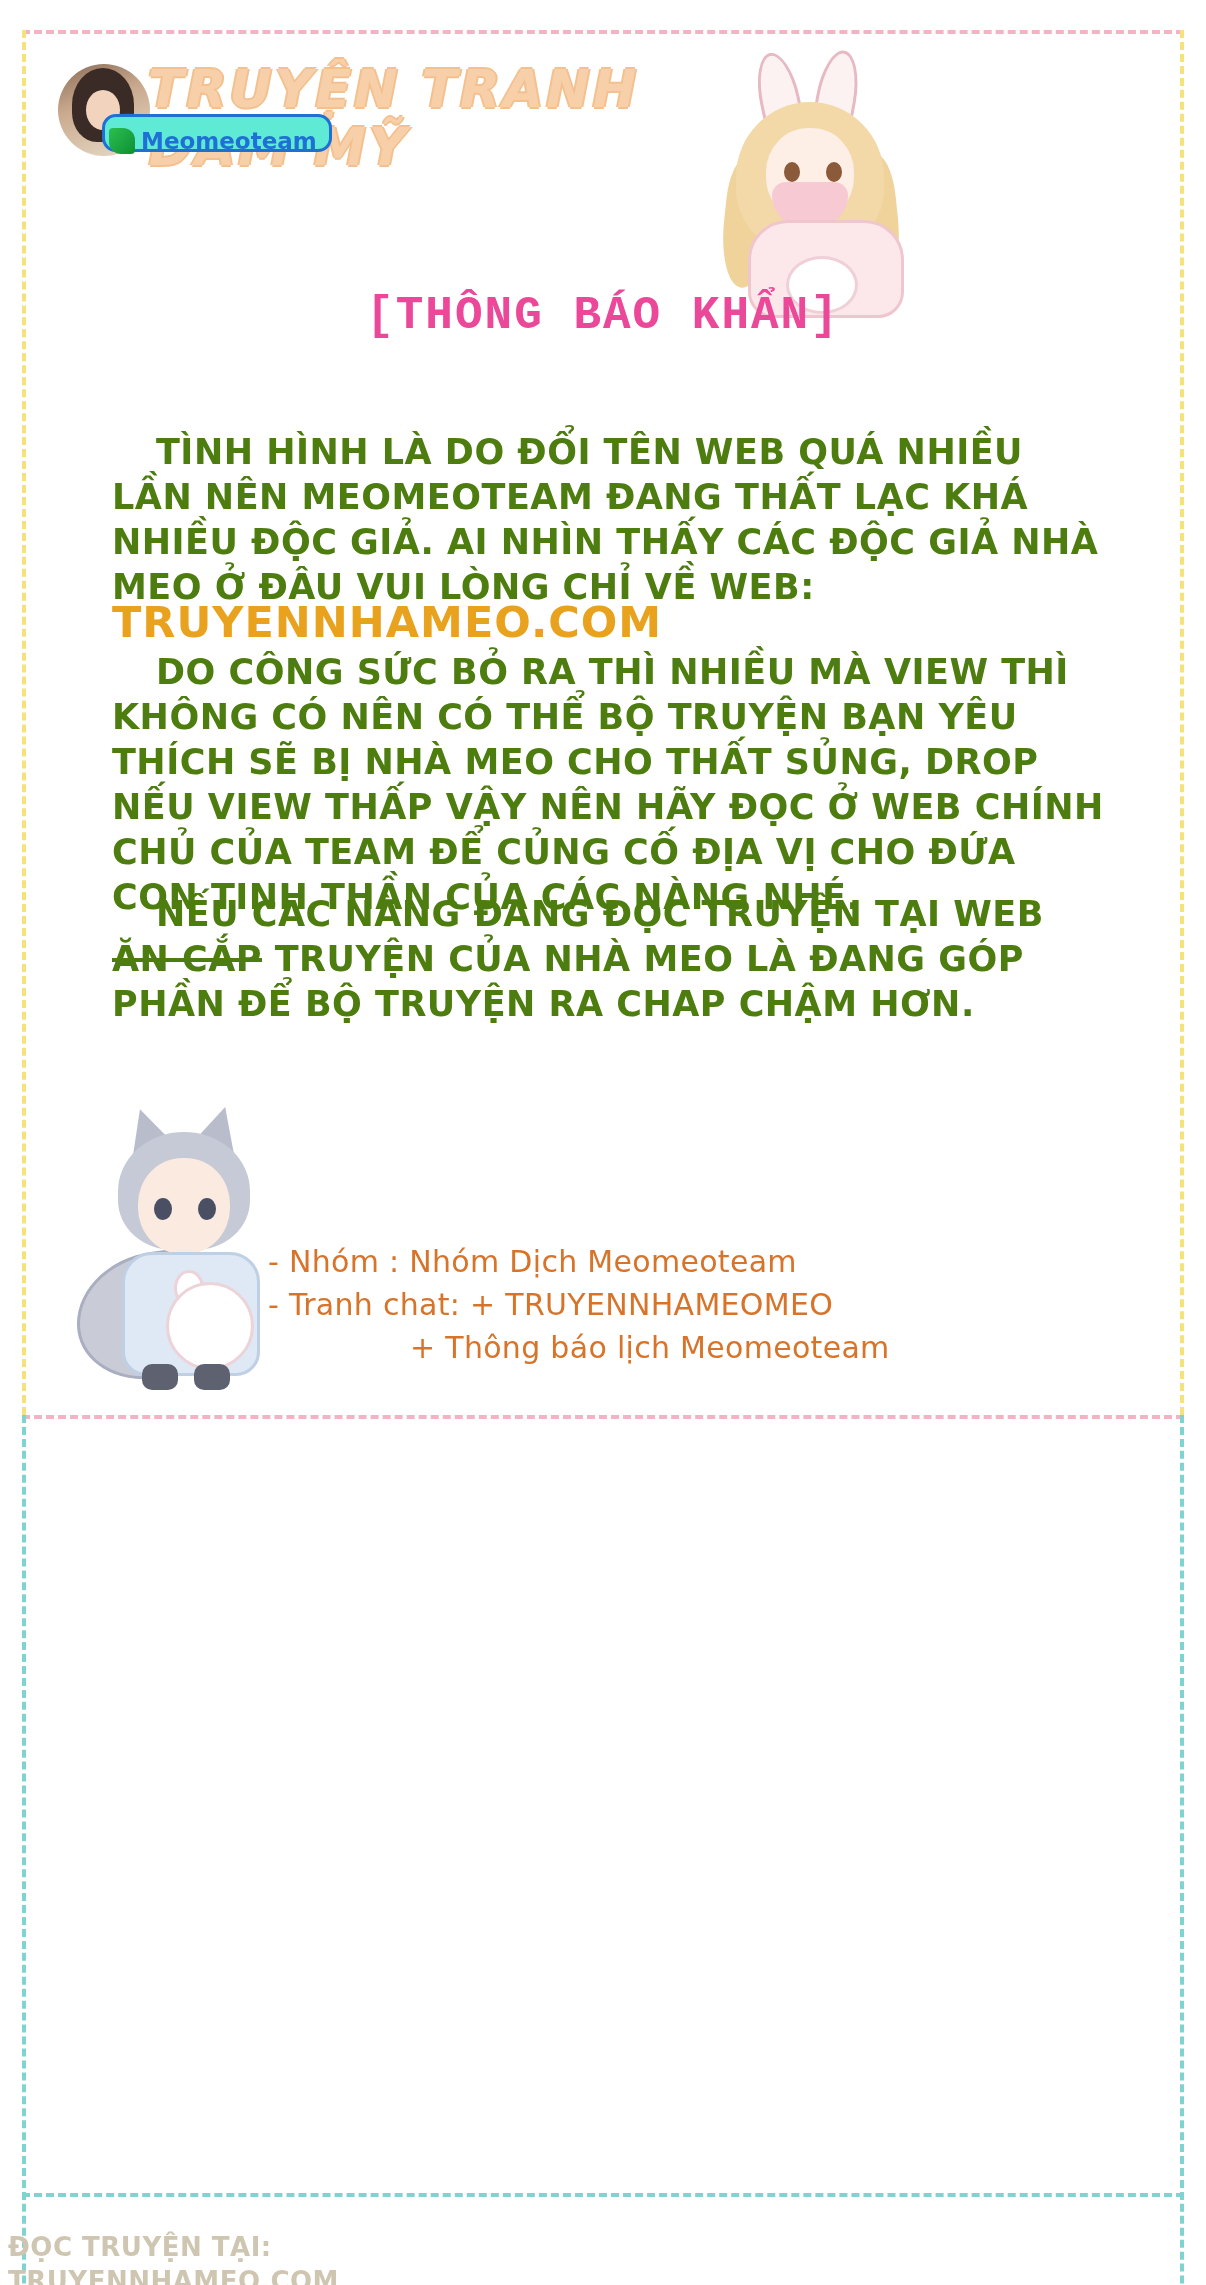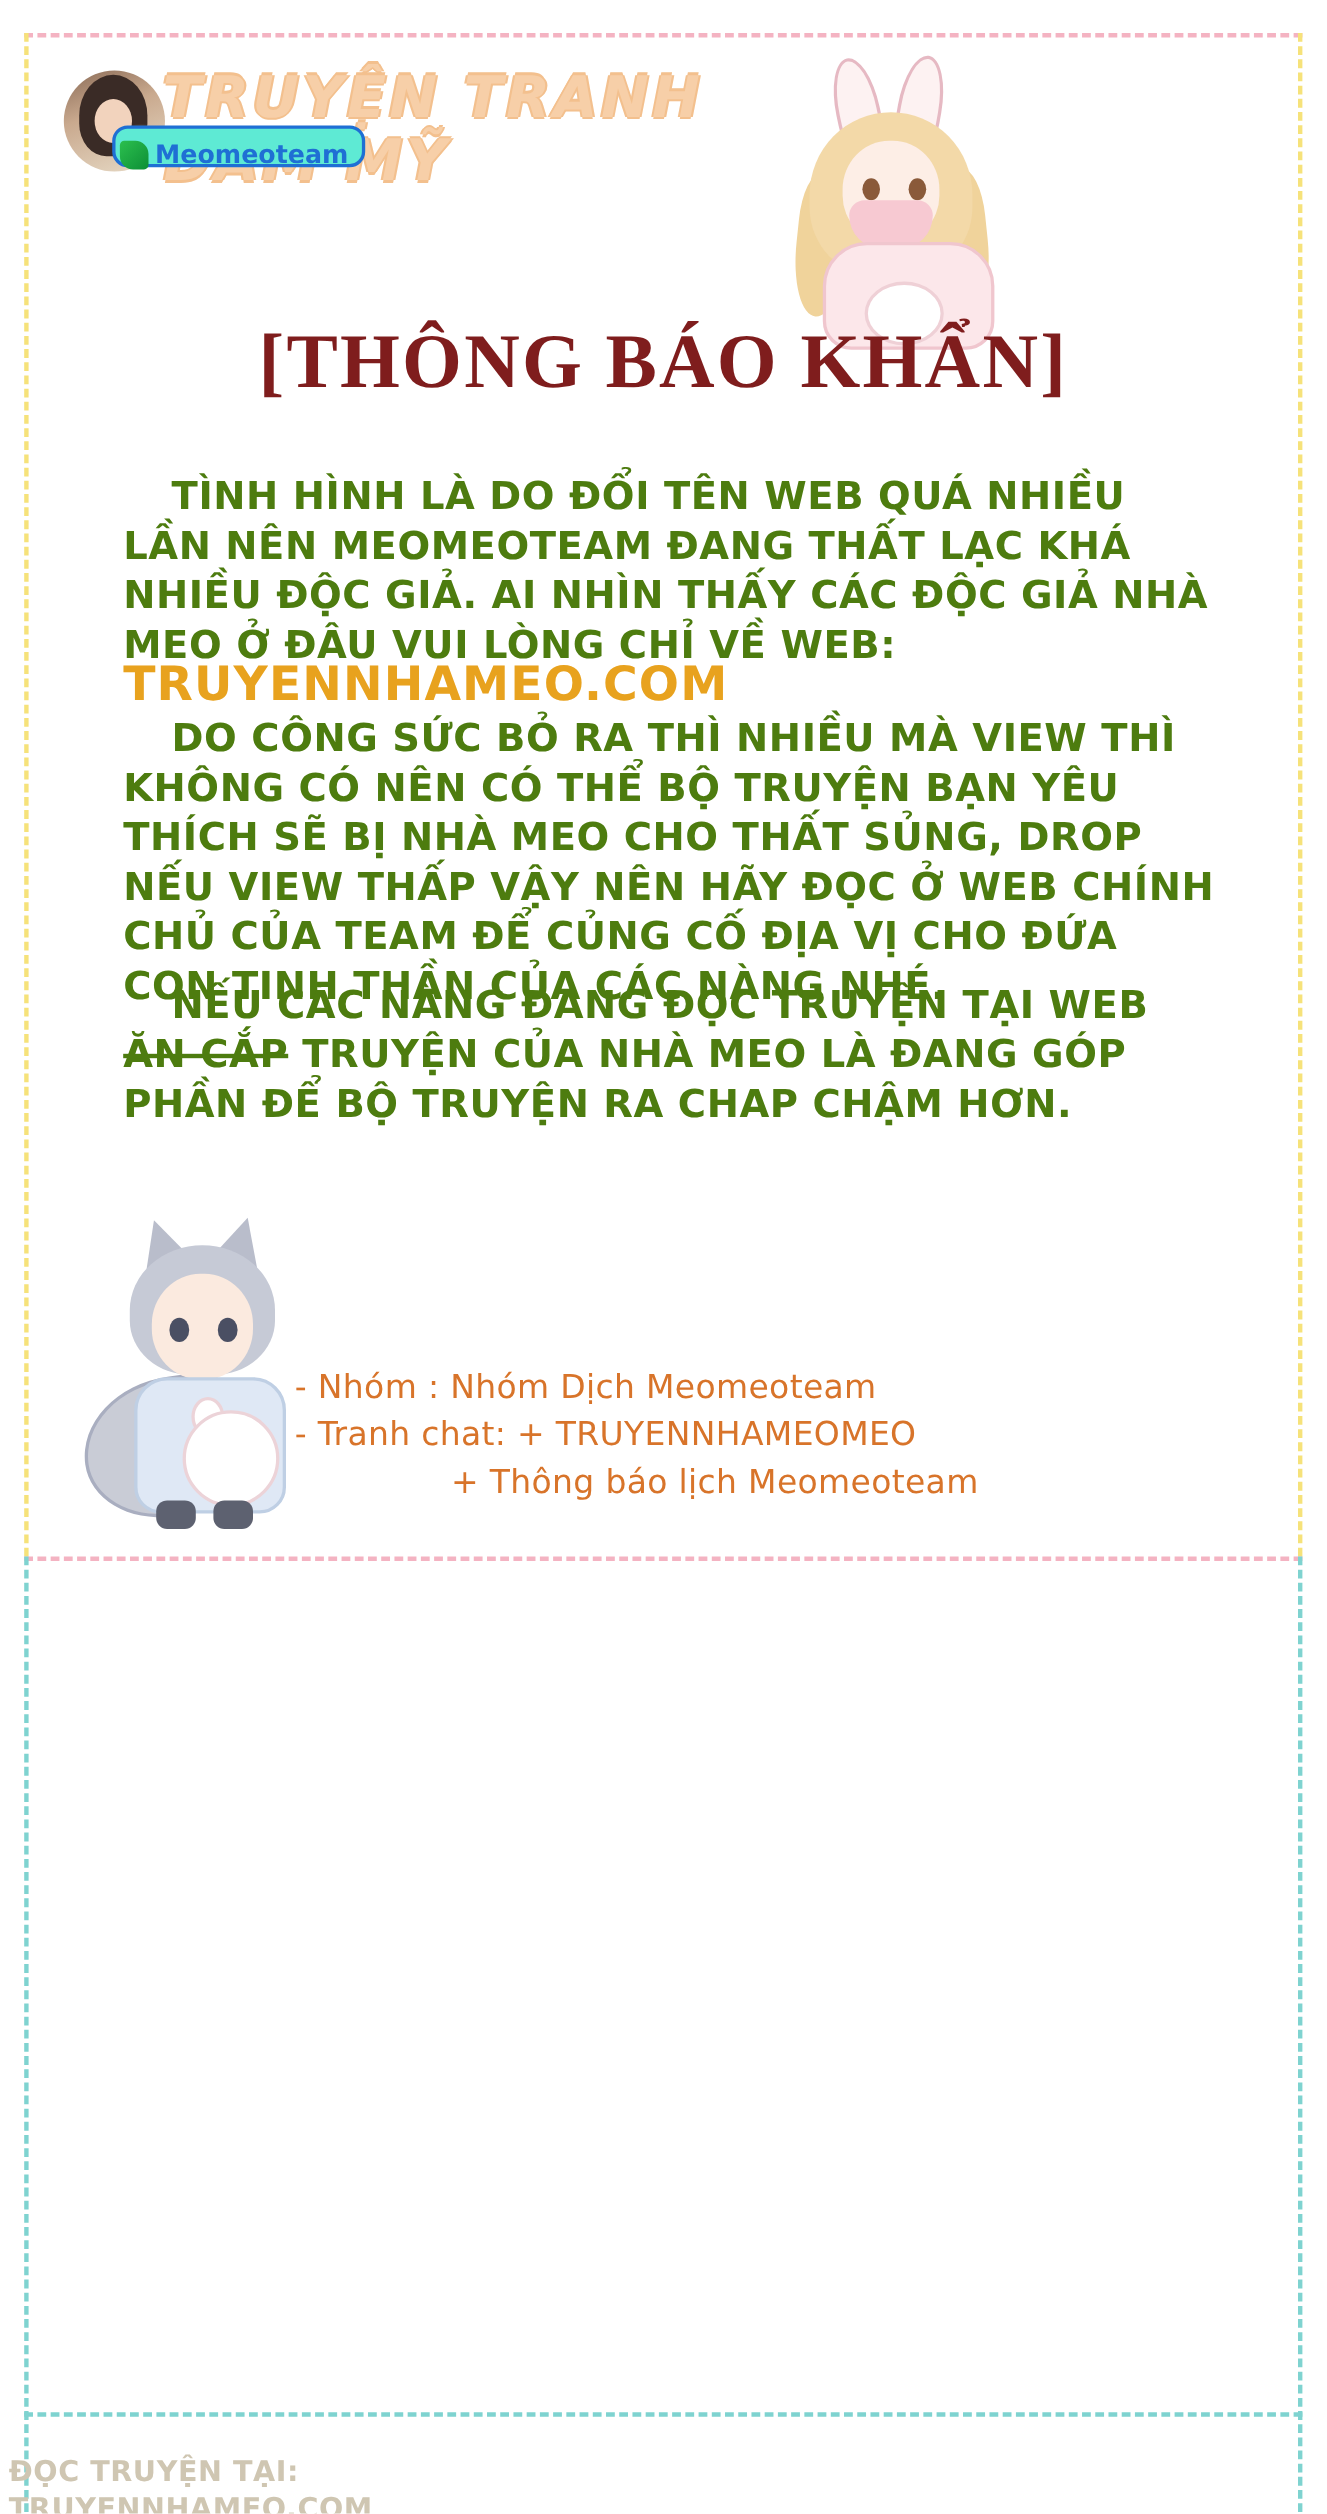--- a/index.html
+++ b/index.html
@@ -218,24 +218,24 @@
     border: 3px solid #efd0d6;
     border-radius: 50%;
   }
 
   
   .notice-title {
     position: absolute;
     left: 0; top: 278px;
     width: 1206px;
     text-align: center;
-    color: #7f1d1d;
-    font-family: Liberation Serif, serif;
-    font-weight: bold;
-    font-size: 70px;
+    color: #ec4899;
+    font-family: Liberation Mono, monospace;
+    font-weight: bold;
+    font-size: 46px;
     letter-spacing: 2px;
   }
 
   .body-text {
     position: absolute;
     left: 112px;
     width: 1000px;
     color: #4d7c0f;
     font-family: "DejaVu Sans", sans-serif;
     font-weight: bold;

